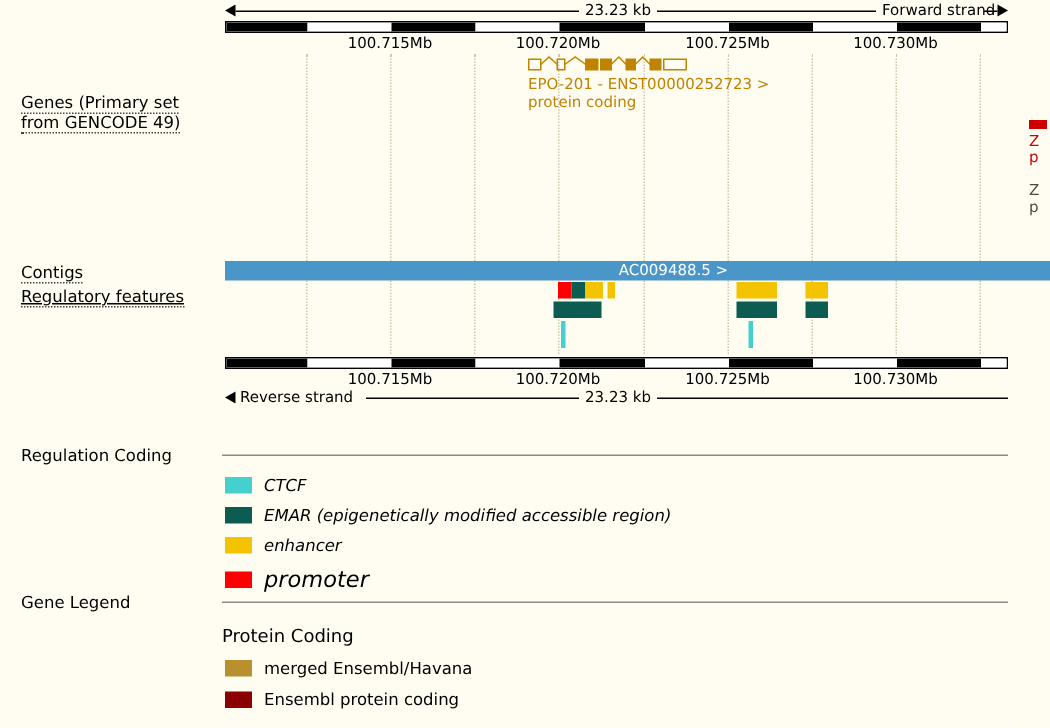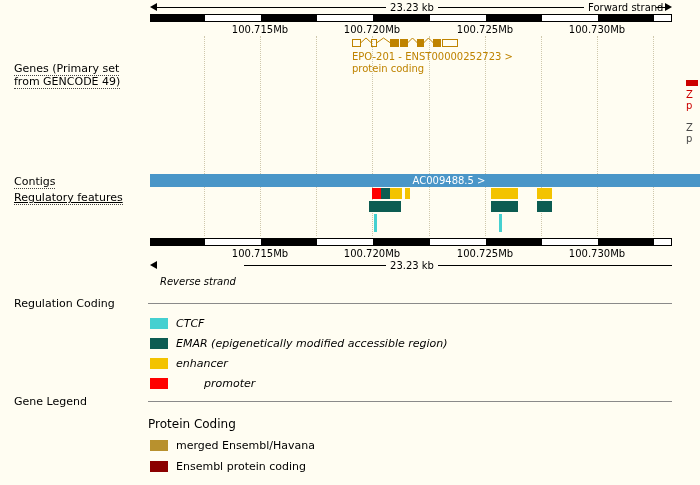--- a/index.html
+++ b/index.html
@@ -131,21 +131,21 @@
     </div>
   <div class="abs" id="ticks-bottom" style="left:150px;top:248px;width:522px;height:12px;">
       <div style="position: absolute; top: 0px; width: 70px; text-align: center; left: 75px; font-size: 10px;">100.715Mb</div>
       <div style="position: absolute; top: 0px; width: 70px; text-align: center; left: 187px; font-size: 10px;">100.720Mb</div>
       <div style="position: absolute; top: 0px; width: 70px; text-align: center; left: 300px; font-size: 10px;">100.725Mb</div>
       <div style="position: absolute; top: 0px; width: 70px; text-align: center; left: 412px; font-size: 10px;">100.730Mb</div>
     </div>
 
   <div class="abs" id="bottom-scale" style="left:150px;top:260px;width:522px;height:12px;">
     <div class="abs arrow-l" style="left:0;top:1px;"></div>
-    <div class="abs smalltext" style="left:10px;top:16px;font-style:italic;">Reverse strand</div>
+    <div class="abs smalltext" style="left:10px;top:0;">Reverse strand</div>
     <div class="abs line" style="left:94px;width:142px;top:5px;"></div>
     <div class="abs smalltext" style="left:236px;width:52px;text-align:center;top:0;">23.23 kb</div>
     <div class="abs line" style="left:288px;width:234px;top:5px;"></div>
   </div>
 
   <div class="abs sec-rule" style="left:148px;top:303px;width:524px;"></div>
   <div class="abs legend-title" style="left:14px;top:297px;">Regulation Coding</div>
   <div class="abs" id="reg-legend-items" style="left:150px;top:317px;width:522px;height:80px;font-style:italic;">
       <div style="position: absolute; left: 0px; top: 0px; display: flex; align-items: center;">
         <div style="width: 18px; height: 11px; background: rgb(69, 208, 208); margin-right: 8px; flex: 0 0 auto;"></div>
@@ -154,21 +154,21 @@
       <div style="position: absolute; left: 0px; top: 20px; display: flex; align-items: center;">
         <div style="width: 18px; height: 11px; background: rgb(12, 92, 82); margin-right: 8px; flex: 0 0 auto;"></div>
         <div style="font-size: 11px; white-space: nowrap;">EMAR (epigenetically modified accessible region)</div>
       </div>
       <div style="position: absolute; left: 0px; top: 40px; display: flex; align-items: center;">
         <div style="width: 18px; height: 11px; background: rgb(243, 195, 0); margin-right: 8px; flex: 0 0 auto;"></div>
         <div style="font-size: 11px; white-space: nowrap;">enhancer</div>
       </div>
       <div style="position: absolute; left: 0px; top: 60px; display: flex; align-items: center;">
         <div style="width: 18px; height: 11px; background: rgb(255, 0, 0); margin-right: 8px; flex: 0 0 auto;"></div>
-        <div style="font-size: 11px; white-space: nowrap; margin-left: 28px;">promoter</div>
+        <div style="font-size: 15px; white-space: nowrap;">promoter</div>
       </div>
     </div>
 
   <div class="abs sec-rule" style="left:148px;top:401px;width:524px;"></div>
   <div class="abs legend-title" style="left:14px;top:395px;">Gene Legend</div>
   <div class="abs" style="left:148px;top:417px;font-size:12px;">Protein Coding</div>
   <div class="abs" id="gene-legend-items" style="left:150px;top:439px;width:522px;height:46px;">
       <div style="position: absolute; left: 0px; top: 0px; display: flex; align-items: center;">
         <div style="width: 18px; height: 11px; background: rgb(184, 145, 46); margin-right: 8px; flex: 0 0 auto;"></div>
         <div style="font-size: 11px; white-space: nowrap;">merged Ensembl/Havana</div>

